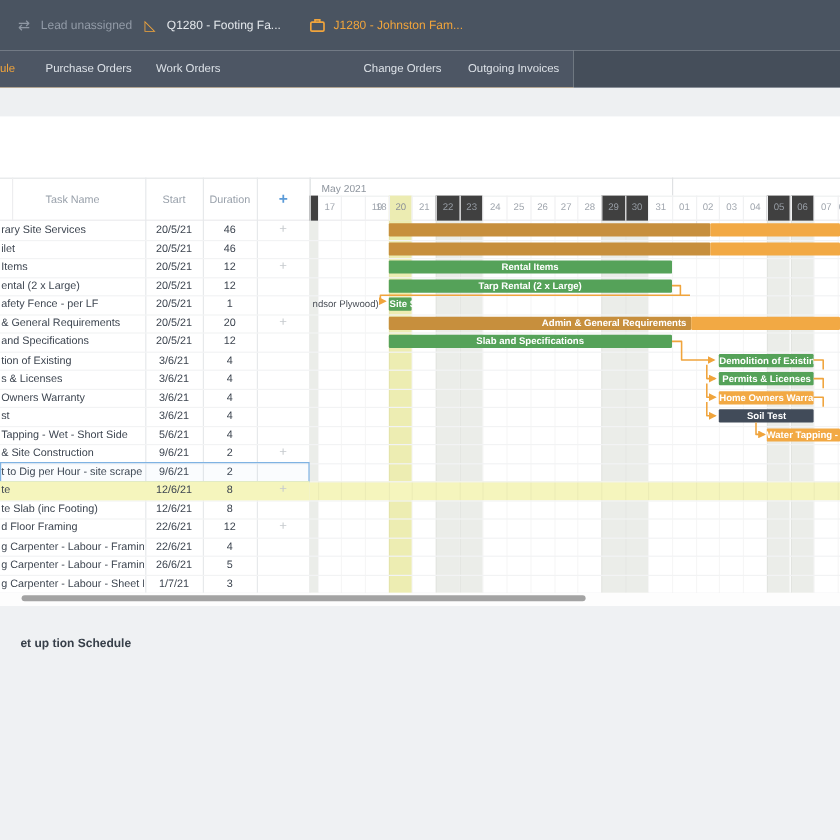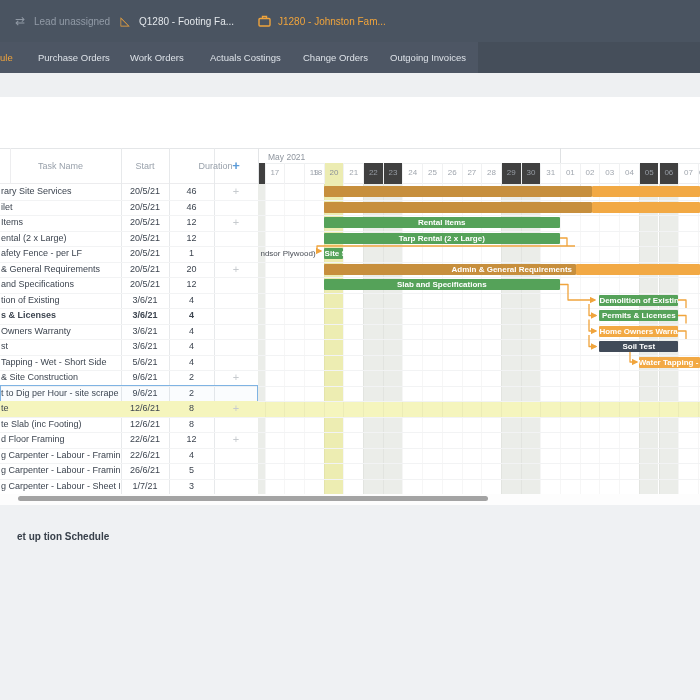--- a/index.html
+++ b/index.html
@@ -83,39 +83,38 @@
             <path d="M4.5 3.5 V1.5 h4 v2" fill="none" stroke="#f0a43c" stroke-width="1.4"></path>
           </svg>
         </span>
         <span>J1280 - Johnston Fam...</span>
       </div>
     </div>
   <div class="abs" id="nav">
       <div class="nav-tab active abs" style="left: 0px;">ule</div>
       <div class="nav-tab abs" style="left: 38px;">Purchase Orders</div>
       <div class="nav-tab abs" style="left: 130px;">Work Orders</div>
-      <div class="nav-tab abs" style="left: 210px;">Actuals Costings</div>
       <div class="nav-tab abs" style="left: 390px;">Outgoing Invoices</div>
       <div class="nav-tab abs" style="left: 303px;">Change Orders</div>
     </div>
   <div class="abs" id="nav-right"></div>
   <div class="abs" id="band"></div>
   <div class="abs" id="card"></div>
   <div class="abs" id="grid">
       <div class="hline abs" style="left: 0px; top: 148px; width: 700px;"></div>
       <div class="hline abs" style="left: 0px; top: 183px; width: 700px; background: rgb(236, 236, 238);"></div>
       <div class="hline abs" style="left: 0px; top: 494px; width: 700px; background: rgb(224, 226, 228);"></div>
       <div class="vline abs" style="left: 121px; top: 148px; height: 346px;"></div>
       <div class="vline abs" style="left: 169px; top: 148px; height: 346px;"></div>
       <div class="vline abs" style="left: 214px; top: 148px; height: 346px;"></div>
       <div class="vline abs" style="left: 258px; top: 148px; height: 346px;"></div>
       <div class="vline abs" style="left: 10px; top: 148px; height: 36px; background: rgb(237, 237, 239);"></div>
       <div class="th abs" style="left: 0px; top: 148px; width: 121px; height: 36px;">Task Name</div>
       <div class="th abs" style="left: 121px; top: 148px; width: 48px; height: 36px;">Start</div>
-      <div class="th abs" style="left: 169px; top: 148px; width: 45px; height: 28px; padding-left: 24px;">Duration</div>
+      <div class="th abs" style="left: 169px; top: 148px; width: 45px; height: 28px;">Duration</div>
       <div class="plus-blue abs" style="left: 214px; top: 148px; width: 44px; height: 36px;">+</div>
       <div class="month-label abs" style="left: 268px; top: 152px;">May 2021</div>
       <div class="vline abs" style="left: 560px; top: 148px; height: 15px; background: rgb(223, 225, 227);"></div>
       <div class="hline abs" style="left: 258px; top: 163px; width: 442px; background: rgb(238, 240, 241);"></div>
       <div class="daycell wk abs" style="left: 258px; top: 163px; width: 6.5px; height: 21px; border-left: none;"></div>
       <div class="daycell abs" style="left: 264.5px; top: 163px; width: 19.7px; height: 21px;">17</div>
       <div class="daycell abs" style="left: 284.2px; top: 163px; width: 19.7px; height: 21px; padding-left: 28px;">18</div>
       <div class="daycell abs" style="left: 303.9px; top: 163px; width: 19.7px; height: 21px;">19</div>
       <div class="daycell today abs" style="left: 323.6px; top: 163px; width: 19.7px; height: 21px;">20</div>
       <div class="daycell abs" style="left: 343.3px; top: 163px; width: 19.7px; height: 21px;">21</div>
@@ -225,21 +224,21 @@
       <div class="abs" style="left: 0px; top: 277px; width: 258px; height: 15.5px;">
         <div class="cell cname abs" style="left: 1px; top: 0px; width: 119px; height: 15.5px; line-height: 15.5px;">and Specifications</div>
         <div class="cell ccent abs" style="left: 121px; top: 0px; width: 48px; height: 15.5px; line-height: 15.5px;">20/5/21</div>
         <div class="cell ccent abs" style="left: 169px; top: 0px; width: 45px; height: 15.5px; line-height: 15.5px;">12</div>
       </div>
       <div class="abs" style="left: 0px; top: 292.5px; width: 258px; height: 15.5px;">
         <div class="cell cname abs" style="left: 1px; top: 0px; width: 119px; height: 15.5px; line-height: 15.5px;">tion of Existing</div>
         <div class="cell ccent abs" style="left: 121px; top: 0px; width: 48px; height: 15.5px; line-height: 15.5px;">3/6/21</div>
         <div class="cell ccent abs" style="left: 169px; top: 0px; width: 45px; height: 15.5px; line-height: 15.5px;">4</div>
       </div>
-      <div class="abs" style="left: 0px; top: 308px; width: 258px; height: 15.5px; font-weight: bold;">
+      <div class="abs" style="left: 0px; top: 308px; width: 258px; height: 15.5px;">
         <div class="cell cname abs" style="left: 1px; top: 0px; width: 119px; height: 15.5px; line-height: 15.5px;">s &amp; Licenses</div>
         <div class="cell ccent abs" style="left: 121px; top: 0px; width: 48px; height: 15.5px; line-height: 15.5px;">3/6/21</div>
         <div class="cell ccent abs" style="left: 169px; top: 0px; width: 45px; height: 15.5px; line-height: 15.5px;">4</div>
       </div>
       <div class="abs" style="left: 0px; top: 323.5px; width: 258px; height: 15.5px;">
         <div class="cell cname abs" style="left: 1px; top: 0px; width: 119px; height: 15.5px; line-height: 15.5px;">Owners Warranty</div>
         <div class="cell ccent abs" style="left: 121px; top: 0px; width: 48px; height: 15.5px; line-height: 15.5px;">3/6/21</div>
         <div class="cell ccent abs" style="left: 169px; top: 0px; width: 45px; height: 15.5px; line-height: 15.5px;">4</div>
       </div>
       <div class="abs" style="left: 0px; top: 339px; width: 258px; height: 15.5px;">

